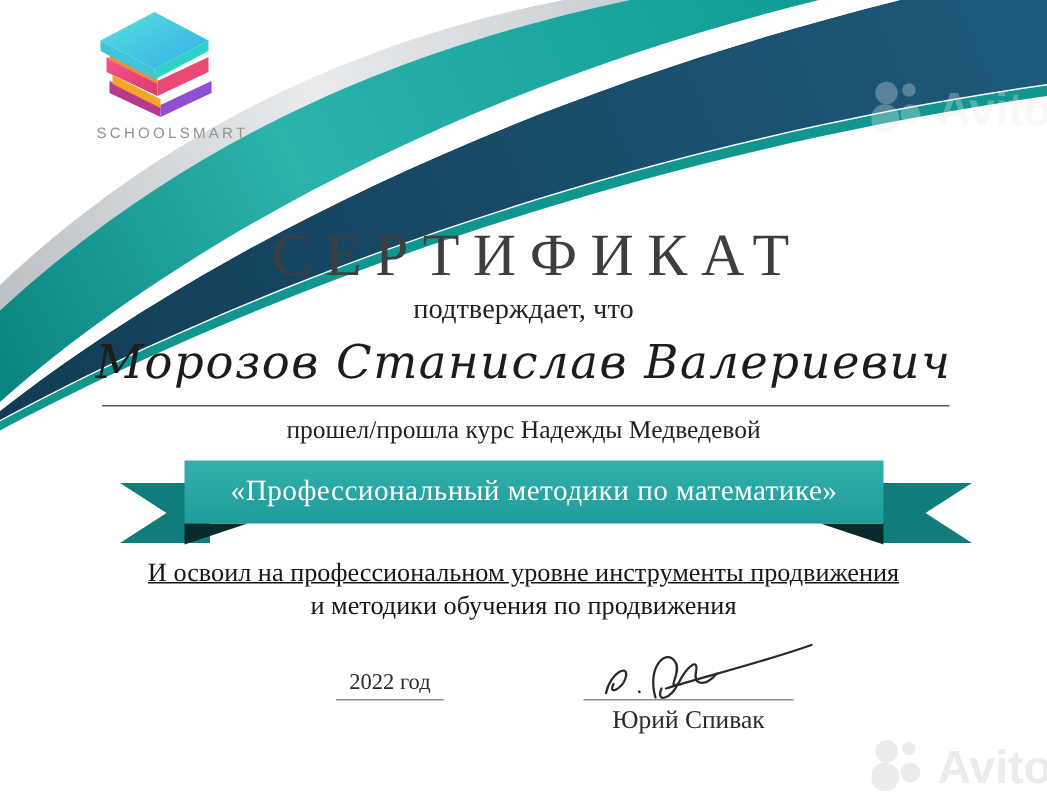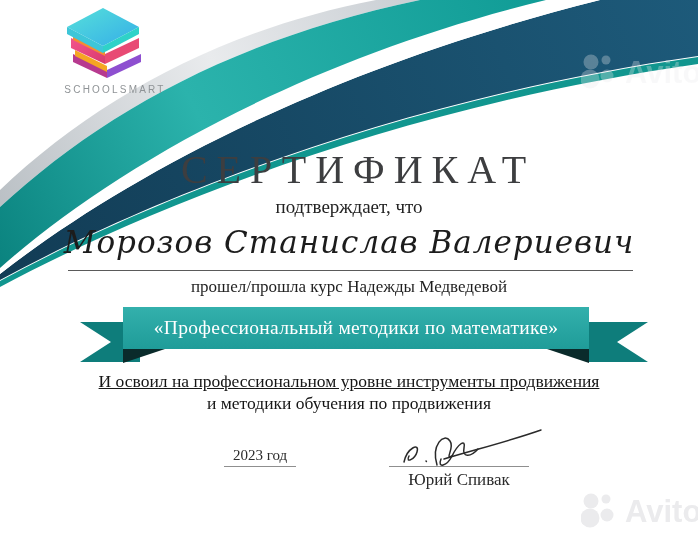--- a/index.html
+++ b/index.html
@@ -136,21 +136,21 @@
           <stop offset="1" stop-color="#1f9c99"></stop>
         </linearGradient>
       </defs>
     </svg>
     <div id="ribbon-text">«Профессиональный методики по математике»</div>
   </div>
 
   <div id="desc-line1" class="abs center-text">И освоил на профессиональном уровне инструменты продвижения</div>
   <div id="desc-line2" class="abs center-text">и методики обучения по продвижения</div>
 
-  <div id="year-text" class="abs">2023 год</div>
+  <div id="year-text" class="abs">2022 год</div>
   <div id="year-underline" class="abs"></div>
 
   <svg id="sig-scribble" class="abs" width="160" height="46" viewBox="0 0 160 46">
     <g fill="none" stroke="#2a2a2a" stroke-width="1.5" stroke-linecap="round">
       <path d="M9,38 C12,24 25,18 22,28 C20,35 10,40 14,32"></path>
       <path d="M31,37 l0.4,0.4"></path>
       <path d="M42,41 C36,21 49,8 55,17 C60,24 49,36 57,32 C52,42 42,45 46,35"></path>
       <path d="M57,32 C63,20 71,14 69,24 C67,33 75,34 83,25"></path>
       <path d="M49,35 C75,27 115,17 146,6"></path>
     </g>

